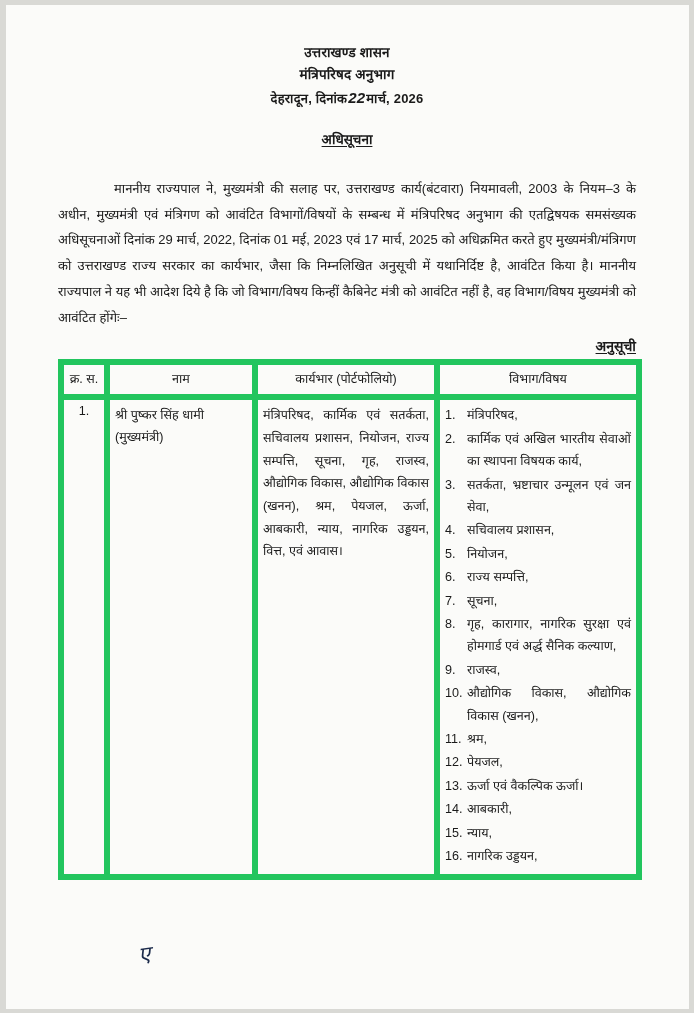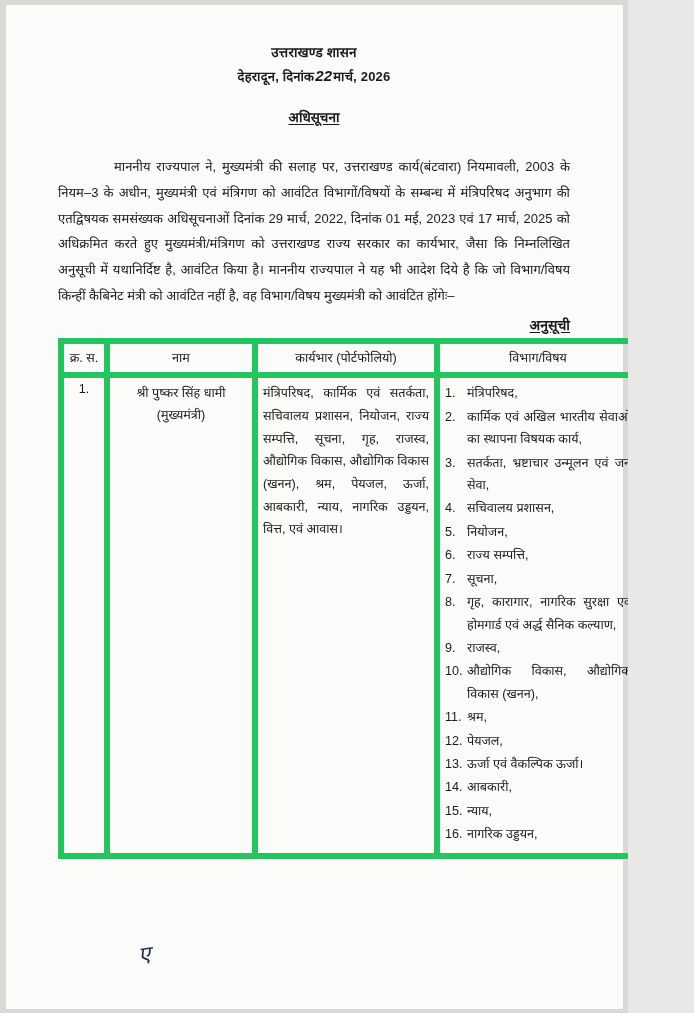--- a/index.html
+++ b/index.html
@@ -1,21 +1,21 @@
 <!DOCTYPE html>
 <html><head>
 <meta charset="utf-8">
 <style>
   html, body {
     margin: 0;
     padding: 0;
     background: #e8e8e6;
   }
   .page {
-    width: 628px;
+    width: 694px;
     height: 1013px;
     position: relative;
     background: #fbfbf9;
     overflow: hidden;
     font-family: "Liberation Sans", "DejaVu Sans", sans-serif;
     color: #1a1a1a;
   }
   .sheet {
     position: absolute;
     left: 0; top: 0; right: 0; bottom: 0;
@@ -100,21 +100,21 @@
   }
   col.c1 { width: 46px; }
   col.c2 { width: 148px; }
   col.c3 { width: 182px; }
   col.c4 { width: 202px; }
   td.cno {
     text-align: center;
     padding-top: 6px;
   }
   td.cname {
-    text-align: center;
+    text-align: left;
     line-height: 1.75;
     padding-top: 6px;
   }
   td.cport {
     text-align: justify;
     text-justify: inter-word;
     line-height: 1.8;
     padding-top: 6px;
     padding-right: 7px;
   }
@@ -163,20 +163,21 @@
 <div class="page">
   <div class="edge-t"></div>
   <div class="edge-l"></div>
   <div class="edge-r"></div>
   <div class="edge-b"></div>
 
   <div class="sheet">
 
     <div class="hdr">
       <span class="l">उत्तराखण्ड शासन</span>
+      <span class="l">मंत्रिपरिषद अनुभाग</span>
       <span class="l date"><span>देहरादून, दिनांक</span><span class="stamp">22</span><span>मार्च, 2026</span></span>
     </div>
 
     <div class="title-block">
       <div class="t1">अधिसूचना</div>
     </div>
 
     <div class="body-para">माननीय राज्यपाल ने, मुख्यमंत्री की सलाह पर, उत्तराखण्ड कार्य(बंटवारा) नियमावली, 2003 के नियम–3 के अधीन, मुख्यमंत्री एवं मंत्रिगण को आवंटित विभागों/विषयों के सम्बन्ध में मंत्रिपरिषद अनुभाग की एतद्विषयक समसंख्यक अधिसूचनाओं दिनांक 29 मार्च, 2022, दिनांक 01 मई, 2023 एवं 17 मार्च, 2025 को अधिक्रमित करते हुए मुख्यमंत्री/मंत्रिगण को उत्तराखण्ड राज्य सरकार का कार्यभार, जैसा कि निम्नलिखित अनुसूची में यथानिर्दिष्ट है, आवंटित किया है। माननीय राज्यपाल ने यह भी आदेश दिये है कि जो विभाग/विषय किन्हीं कैबिनेट मंत्री को आवंटित नहीं है, वह विभाग/विषय मुख्यमंत्री को आवंटित होंगेः–</div>
 
     <div class="schedule-title">अनुसूची</div>

